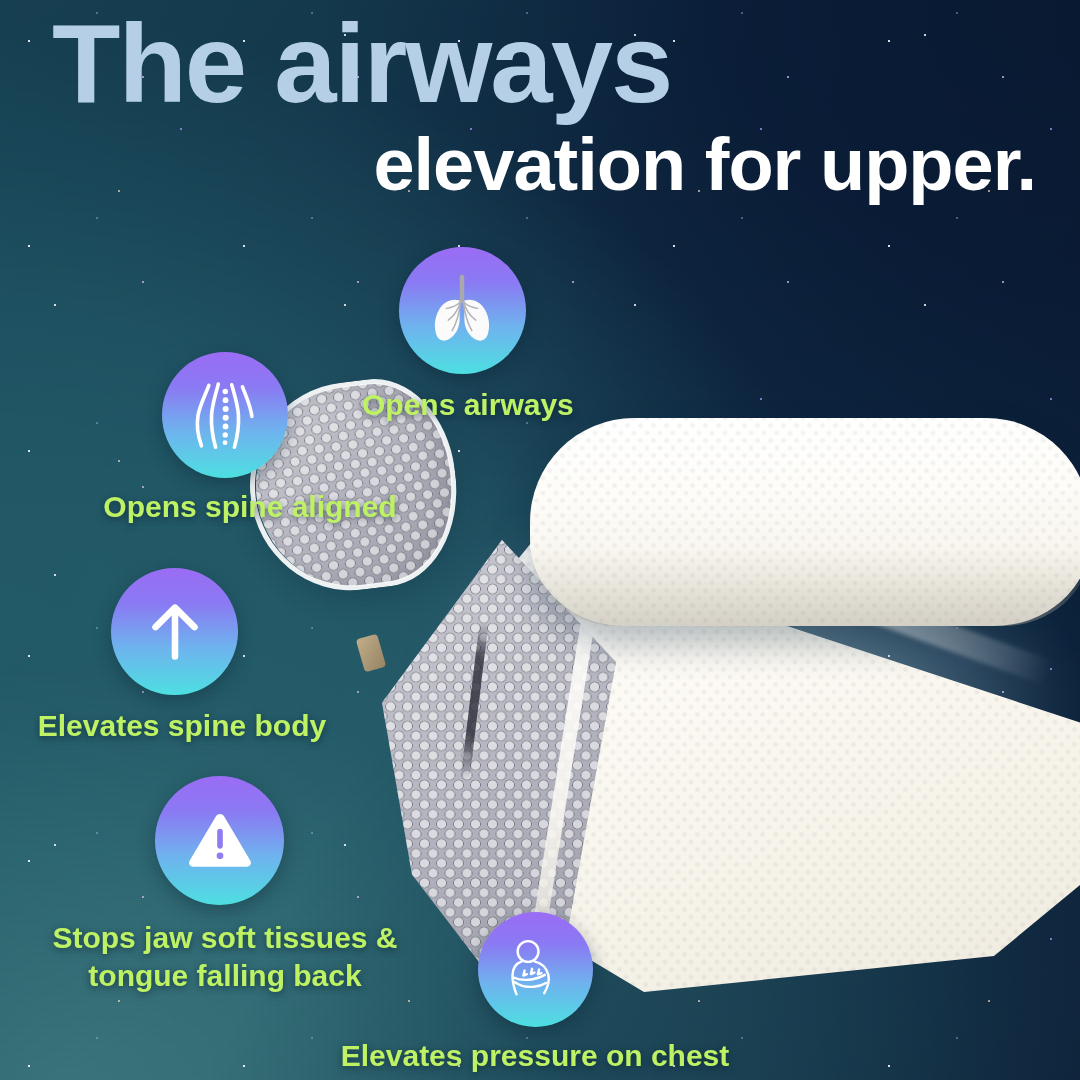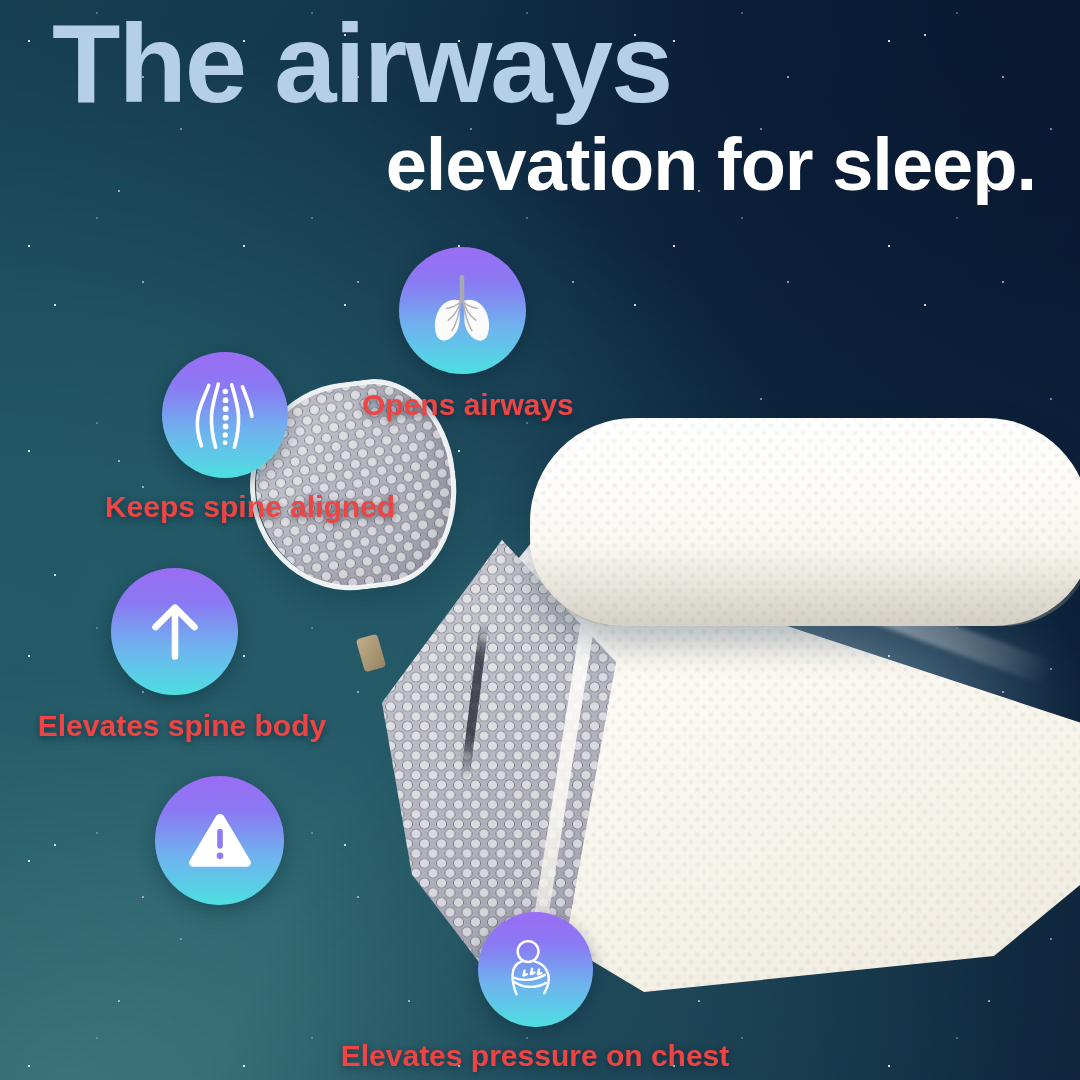--- a/index.html
+++ b/index.html
@@ -188,21 +188,21 @@
   
   .feature { position:absolute; z-index:25; }
   .icon-circle {
     border-radius:50%;
     background:linear-gradient(180deg,#9a6cf4 0%,#8a7af3 28%,#6fb2ee 62%,#4ddfe1 100%);
     display:flex; align-items:center; justify-content:center;
     box-shadow:0 6px 18px rgba(8,28,48,.35);
   }
   .icon-circle svg { display:block; }
   .feat-label {
-    color:#ef4444; font-weight:700; text-align:center;
+    color:#bef264; font-weight:700; text-align:center;
     text-shadow:0 2px 7px rgba(6,24,40,.55);
     white-space:nowrap;
   }
   .feat-label.wrap { white-space:normal; }
 
   
   #f-lungs        { left:362px;  top:247px; width:200px; }
   #f-lungs .icon-circle { width:127px; height:127px; margin:0 auto; }
   #f-lungs .feat-label  { margin-top:14px; font-size:30px; }
 
@@ -246,21 +246,21 @@
 
     <div class="roll hex-white">
       <div class="roll-shade"></div>
     </div>
     <div class="roll-cap hex-grey"></div>
     <div class="roll-cap-rim"></div>
   </div>
 
   <div class="headline">
     <div class="hl-line1">The airways</div>
-    <div class="hl-line2">elevation for sleep.</div>
+    <div class="hl-line2">elevation for upper.</div>
   </div>
 
   <div class="feature" id="f-lungs">
     <div class="icon-circle">
       <svg width="84" height="84" viewBox="0 0 64 64" aria-hidden="true">
         <path d="M32 6 v18" stroke="#a9a9ad" stroke-width="3.4" stroke-linecap="round" fill="none"></path>
         <path d="M30.2 24 C24 22 18 25 14.5 31 C10.8 37.5 10.6 45 12.6 50.5 C14 54.4 18 55.6 21.6 53.8 C26.6 51.2 30.2 45 30.2 38.5 Z" fill="#fbfbfb"></path>
         <path d="M33.8 24 C40 22 46 25 49.5 31 C53.2 37.5 53.4 45 51.4 50.5 C50 54.4 46 55.6 42.4 53.8 C37.4 51.2 33.8 45 33.8 38.5 Z" fill="#fbfbfb"></path>
         <g stroke="#b3b3b7" stroke-width="1.15" fill="none" stroke-linecap="round">
           <path d="M31 25 C28 28 24 29.5 20 30"></path>
@@ -288,21 +288,21 @@
           <circle cx="32.2" cy="14.5" r="2.05"></circle>
           <circle cx="32.4" cy="21.0" r="2.15"></circle>
           <circle cx="32.5" cy="27.5" r="2.25"></circle>
           <circle cx="32.5" cy="34.0" r="2.25"></circle>
           <circle cx="32.4" cy="40.5" r="2.15"></circle>
           <circle cx="32.2" cy="46.8" r="2.0"></circle>
           <circle cx="32.0" cy="52.6" r="1.8"></circle>
         </g>
       </svg>
     </div>
-    <div class="feat-label">Keeps spine aligned</div>
+    <div class="feat-label">Opens spine aligned</div>
   </div>
 
   <div class="feature" id="f-arrow">
     <div class="icon-circle">
       <svg width="78" height="78" viewBox="0 0 64 64" aria-hidden="true">
         <g fill="none" stroke="#ffffff" stroke-width="5.4" stroke-linecap="round" stroke-linejoin="round">
           <path d="M32 52 V13"></path>
           <path d="M16 28 L32 12 L48 28"></path>
         </g>
       </svg>
@@ -310,20 +310,24 @@
     <div class="feat-label">Elevates spine body</div>
   </div>
 
   <div class="feature" id="f-warn">
     <div class="icon-circle">
       <svg width="82" height="82" viewBox="0 0 64 64" aria-hidden="true">
         <path d="M32 11 C33.5 11 34.6 11.8 35.4 13.1 L55.6 47.3 C57 49.7 55.6 52 52.8 52 L11.2 52 C8.4 52 7 49.7 8.4 47.3 L28.6 13.1 C29.4 11.8 30.5 11 32 11 Z" fill="#ffffff"></path>
         <rect x="29.8" y="22.5" width="4.4" height="15.5" rx="2.2" fill="#8f7cf2"></rect>
         <circle cx="32" cy="43.6" r="2.6" fill="#8f7cf2"></circle>
       </svg>
+    </div>
+    <div class="feat-label wrap">
+      <span>Stops jaw soft tissues &amp;</span><br>
+      <span>tongue falling back</span>
     </div>
   </div>
 
   <div class="feature" id="f-chest">
     <div class="icon-circle">
       <svg width="74" height="74" viewBox="0 0 64 64" aria-hidden="true">
         <g fill="none" stroke="#ffffff" stroke-width="2.1" stroke-linecap="round" stroke-linejoin="round">
           <circle cx="26" cy="16" r="9"></circle>
           <path d="M20.5 24.5 C15 26.5 12.5 31 12.5 37 C12.5 43 14 48 16 53"></path>
           <path d="M31.5 24.5 C38 26 42 30 43.5 36 C45 42 43 47 40 52"></path>

